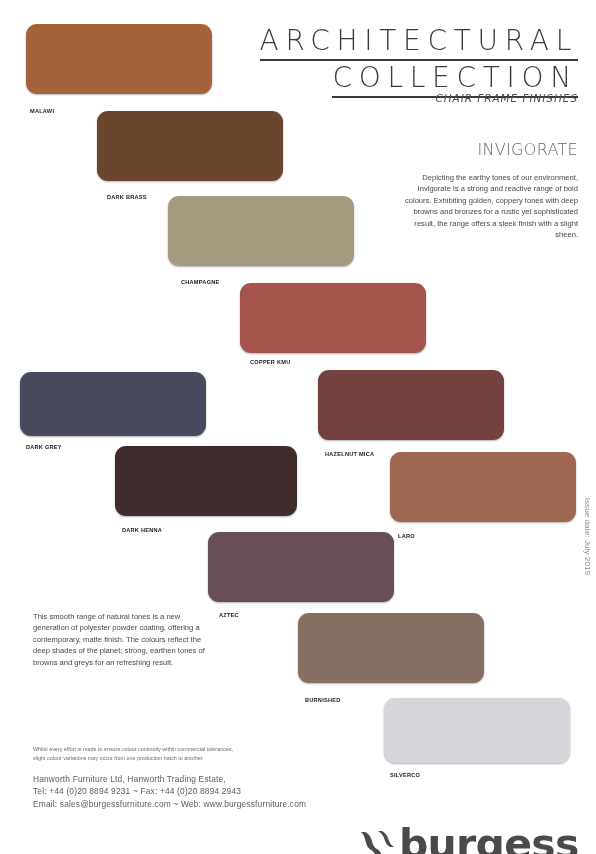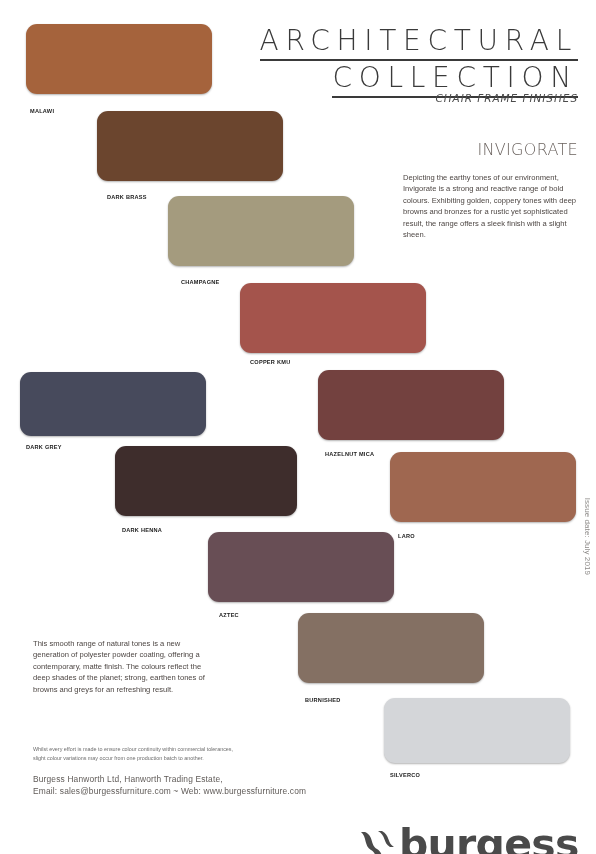--- a/index.html
+++ b/index.html
@@ -81,21 +81,21 @@
     letter-spacing: 0.02em;
     white-space: nowrap;
   }
   .sec-body {
     position: absolute;
     font-family: "Liberation Sans", sans-serif;
     font-size: 7.6px;
     line-height: 11.4px;
     color: #4d4643;
   }
-  #invigorate-body { width: 175px; }
+  #invigorate-body { text-align: right; width: 175px; }
   #refresh-body    { text-align: left;  width: 180px; }
 
   
   .disclaimer {
     position: absolute;
     left: 33px;
     top: 745px;
     width: 290px;
     font-family: "Liberation Sans", sans-serif;
     font-size: 5.4px;
@@ -191,29 +191,30 @@
       <div class="swatch-label" style="left: 219px; top: 612px;">AZTEC</div>
       <div class="swatch" style="left: 298px; top: 613px; width: 186px; height: 70px; background: rgb(132, 112, 99);"></div>
       <div class="swatch-label" style="left: 305px; top: 697px;">BURNISHED</div>
       <div class="swatch" style="left: 384px; top: 698px; width: 186px; height: 65px; background: rgb(212, 214, 217);"></div>
       <div class="swatch-label" style="left: 390px; top: 772px;">SILVERCO</div>
     </div>
 
   <div class="sec-title" id="invigorate-title" style="right:18px; top:140px;">INVIGORATE</div>
   <div class="sec-body" id="invigorate-body" style="right:18px; top:172px;">Depicting the earthy tones of our environment, Invigorate is a strong and reactive range of bold colours. Exhibiting golden, coppery tones with deep browns and bronzes for a rustic yet sophisticated result, the range offers a sleek finish with a slight sheen.</div>
 
-  <div class="sec-body" id="refresh-body" style="left:33px; top:638px;">This smooth range of natural tones is a new generation of polyester powder coating, offering a contemporary, matte finish. The colours reflect the deep shades of the planet; strong, earthen tones of browns and greys for an refreshing result.</div>
+  <div class="sec-body" id="refresh-body" style="left:33px; top:611px;">This smooth range of natural tones is a new generation of polyester powder coating, offering a contemporary, matte finish. The colours reflect the deep shades of the planet; strong, earthen tones of browns and greys for an refreshing result.</div>
 
   <div class="disclaimer">
     <div>Whilst every effort is made to ensure colour continuity within commercial tolerances,</div>
     <div>slight colour variations may occur from one production batch to another.</div>
   </div>
 
   <div class="address">
-    <div>Burgess Hanworth Ltd, Hanworth Trading Estate,</div>
+    <div>Hanworth Furniture Ltd, Hanworth Trading Estate,</div>
+    <div>Tel: +44 (0)20 8894 9231 ~ Fax: +44 (0)20 8894 2943</div>
     <div>Email: sales@burgessfurniture.com ~ Web: www.burgessfurniture.com</div>
   </div>
 
   <div class="issue-date">Issue date: July 2019</div>
 
   <div class="logo">
     <span class="logo-mark">
       <svg width="34" height="44" viewBox="0 0 34 44" xmlns="http://www.w3.org/2000/svg">
         <path d="M4 4 C 13 8, 9 17, 16 21 C 23 25, 20 34, 28 40 L 22 40 C 14 35, 17 26, 10 22 C 3 18, 6 9, 0 4 Z" fill="#4a4a4a"></path>
         <path d="M17 3 C 25 7, 22 15, 29 19 L 33 19 C 26 15, 29 7, 21 3 Z" fill="#4a4a4a"></path>

